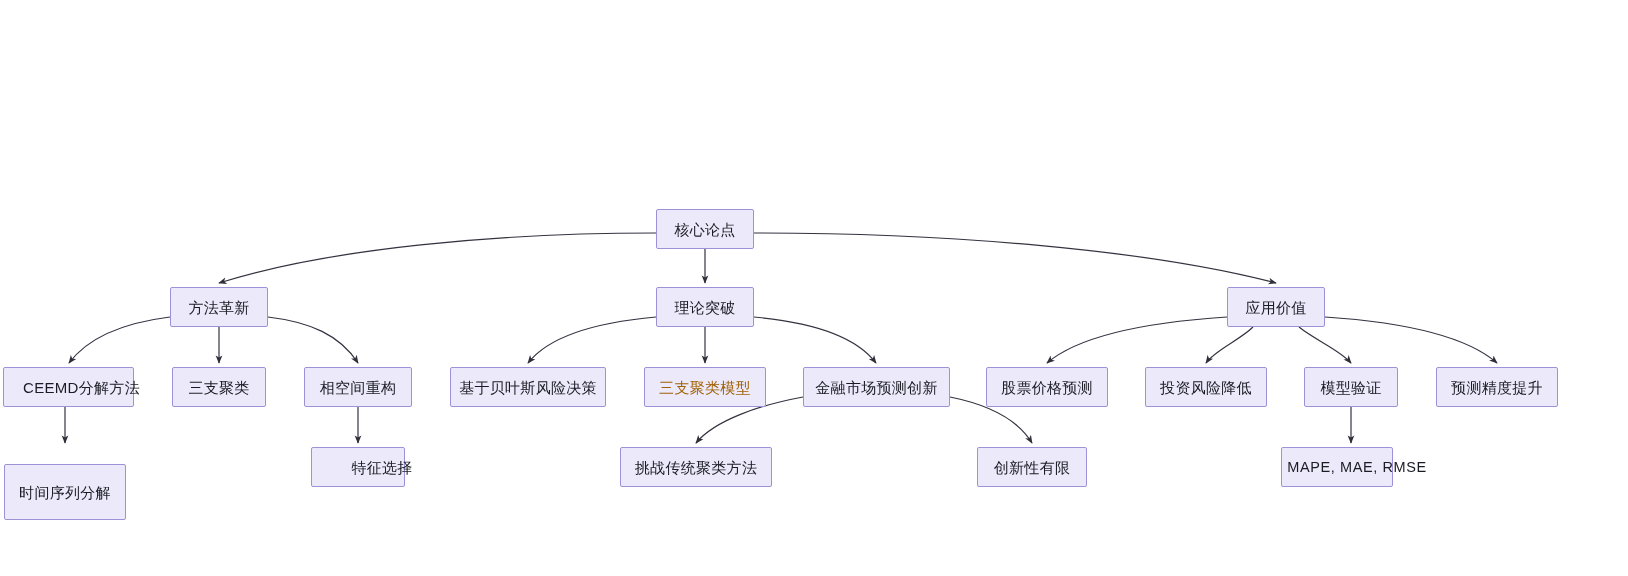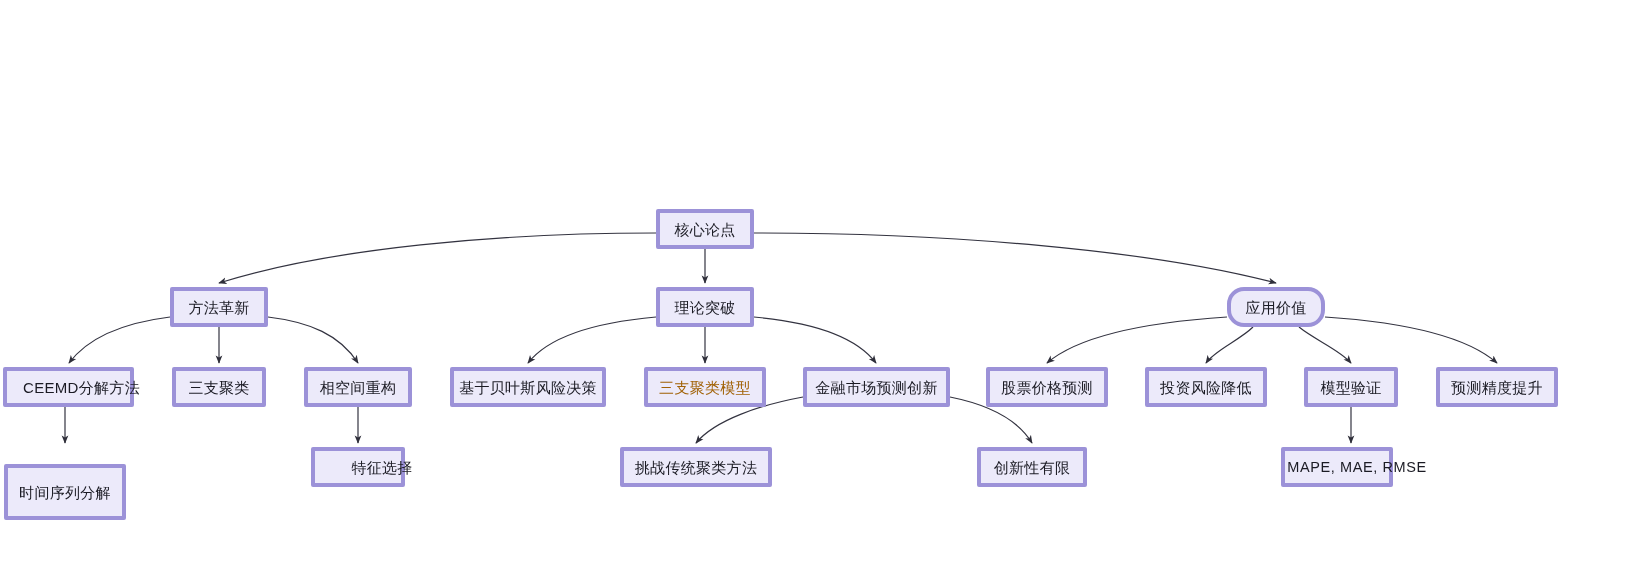--- a/index.html
+++ b/index.html
@@ -7,21 +7,21 @@
     width:1628px;height:576px;
     font-family:"Liberation Sans","DejaVu Sans",sans-serif;
     overflow:hidden;
   }
   #canvas{position:relative;width:1628px;height:576px;background:#ffffff;}
   #edges{position:absolute;left:0;top:0;width:1628px;height:576px;}
   .node{
     position:absolute;
     box-sizing:border-box;
     background:#ECEAFA;
-    border:4px solid #0c4a6e;
+    border:1px solid #0c4a6e;
     border-radius:2px;
     display:flex;
     align-items:center;
     justify-content:center;
     color:#1b1b24;
     font-size:15px;
     line-height:1;
     white-space:nowrap;
     letter-spacing:0.3px;
   }
@@ -55,21 +55,21 @@
         <path d="M 358 407 L 358 443" fill="none" stroke="#333340" stroke-width="1.2" marker-end="url(#arrow)"></path>
         <path d="M 803 397 C 760 405, 715 420, 696 443" fill="none" stroke="#333340" stroke-width="1.2" marker-end="url(#arrow)"></path>
         <path d="M 950 397 C 990 405, 1018 420, 1032 443" fill="none" stroke="#333340" stroke-width="1.2" marker-end="url(#arrow)"></path>
         <path d="M 1351 407 L 1351 443" fill="none" stroke="#333340" stroke-width="1.2" marker-end="url(#arrow)"></path>
       </g>
   </svg>
   <div id="node-layer">
       <div class="node" style="left: 656px; top: 209px; width: 98px; height: 40px; background: rgb(236, 234, 250); border-color: rgb(156, 146, 216); color: rgb(27, 27, 36);">核心论点</div>
       <div class="node" style="left: 170px; top: 287px; width: 98px; height: 40px; background: rgb(236, 234, 250); border-color: rgb(156, 146, 216); color: rgb(27, 27, 36);">方法革新</div>
       <div class="node" style="left: 656px; top: 287px; width: 98px; height: 40px; background: rgb(236, 234, 250); border-color: rgb(156, 146, 216); color: rgb(27, 27, 36);">理论突破</div>
-      <div class="node" style="left: 1227px; top: 287px; width: 98px; height: 40px; background: rgb(236, 234, 250); border-color: rgb(156, 146, 216); color: rgb(27, 27, 36); border-radius: 17px;">应用价值</div>
+      <div class="node" style="left: 1227px; top: 287px; width: 98px; height: 40px; background: rgb(236, 234, 250); border-color: rgb(156, 146, 216); color: rgb(27, 27, 36);">应用价值</div>
       <div class="node" style="left: 3px; top: 367px; width: 131px; height: 40px; background: rgb(236, 234, 250); border-color: rgb(156, 146, 216); color: rgb(27, 27, 36); padding-left: 26px;">CEEMD分解方法</div>
       <div class="node" style="left: 172px; top: 367px; width: 94px; height: 40px; background: rgb(236, 234, 250); border-color: rgb(156, 146, 216); color: rgb(27, 27, 36);">三支聚类</div>
       <div class="node" style="left: 304px; top: 367px; width: 108px; height: 40px; background: rgb(236, 234, 250); border-color: rgb(156, 146, 216); color: rgb(27, 27, 36);">相空间重构</div>
       <div class="node" style="left: 450px; top: 367px; width: 156px; height: 40px; background: rgb(236, 234, 250); border-color: rgb(156, 146, 216); color: rgb(27, 27, 36);">基于贝叶斯风险决策</div>
       <div class="node" style="left: 644px; top: 367px; width: 122px; height: 40px; background: rgb(236, 234, 250); border-color: rgb(156, 146, 216); color: #a16207;">三支聚类模型</div>
       <div class="node" style="left: 803px; top: 367px; width: 147px; height: 40px; background: rgb(236, 234, 250); border-color: rgb(156, 146, 216); color: rgb(27, 27, 36);">金融市场预测创新</div>
       <div class="node" style="left: 986px; top: 367px; width: 122px; height: 40px; background: rgb(236, 234, 250); border-color: rgb(156, 146, 216); color: rgb(27, 27, 36);">股票价格预测</div>
       <div class="node" style="left: 1145px; top: 367px; width: 122px; height: 40px; background: rgb(236, 234, 250); border-color: rgb(156, 146, 216); color: rgb(27, 27, 36);">投资风险降低</div>
       <div class="node" style="left: 1304px; top: 367px; width: 94px; height: 40px; background: rgb(236, 234, 250); border-color: rgb(156, 146, 216); color: rgb(27, 27, 36);">模型验证</div>
       <div class="node" style="left: 1436px; top: 367px; width: 122px; height: 40px; background: rgb(236, 234, 250); border-color: rgb(156, 146, 216); color: rgb(27, 27, 36);">预测精度提升</div>

